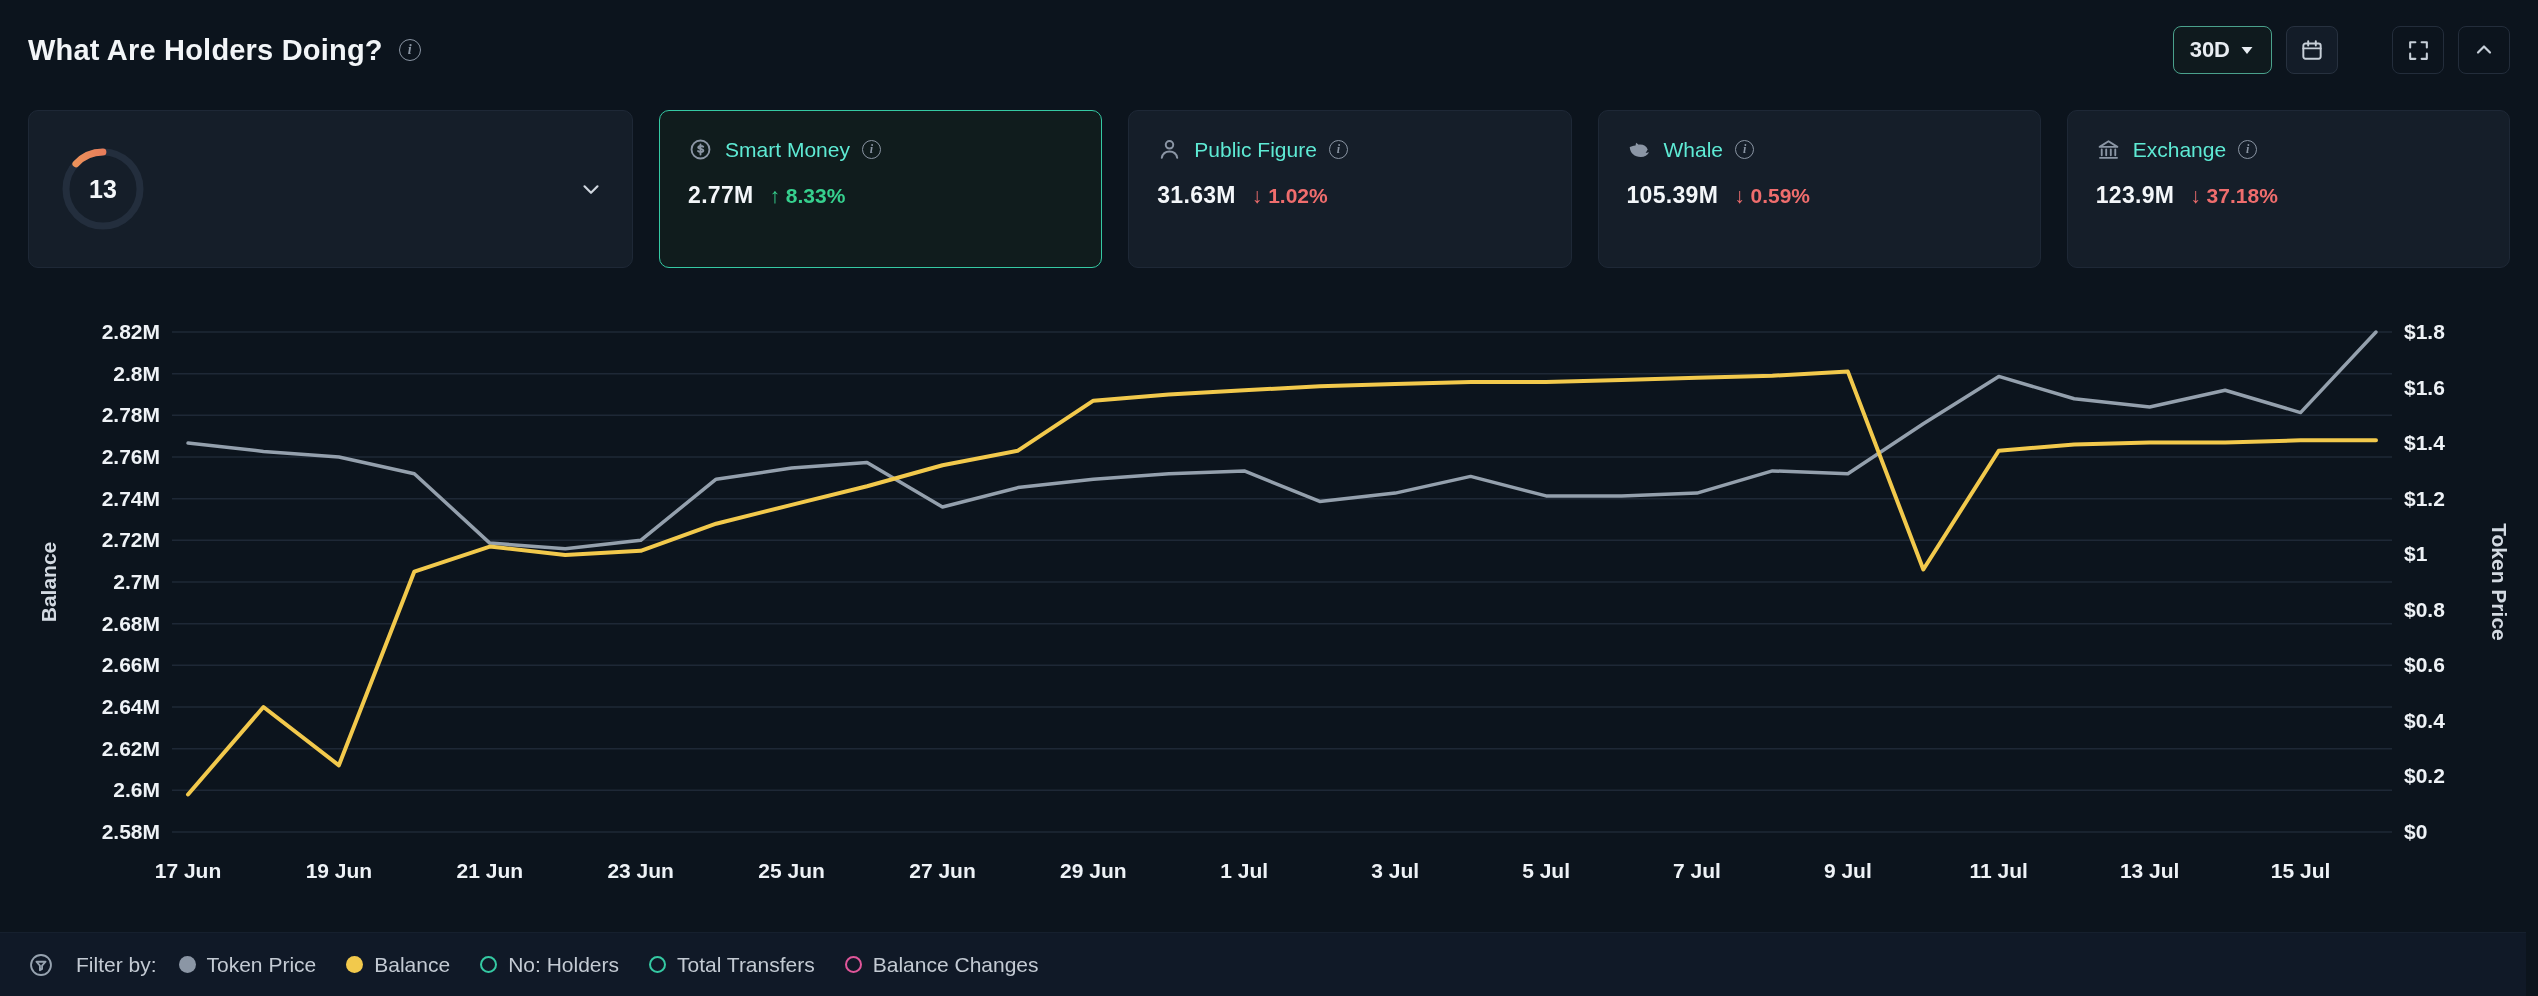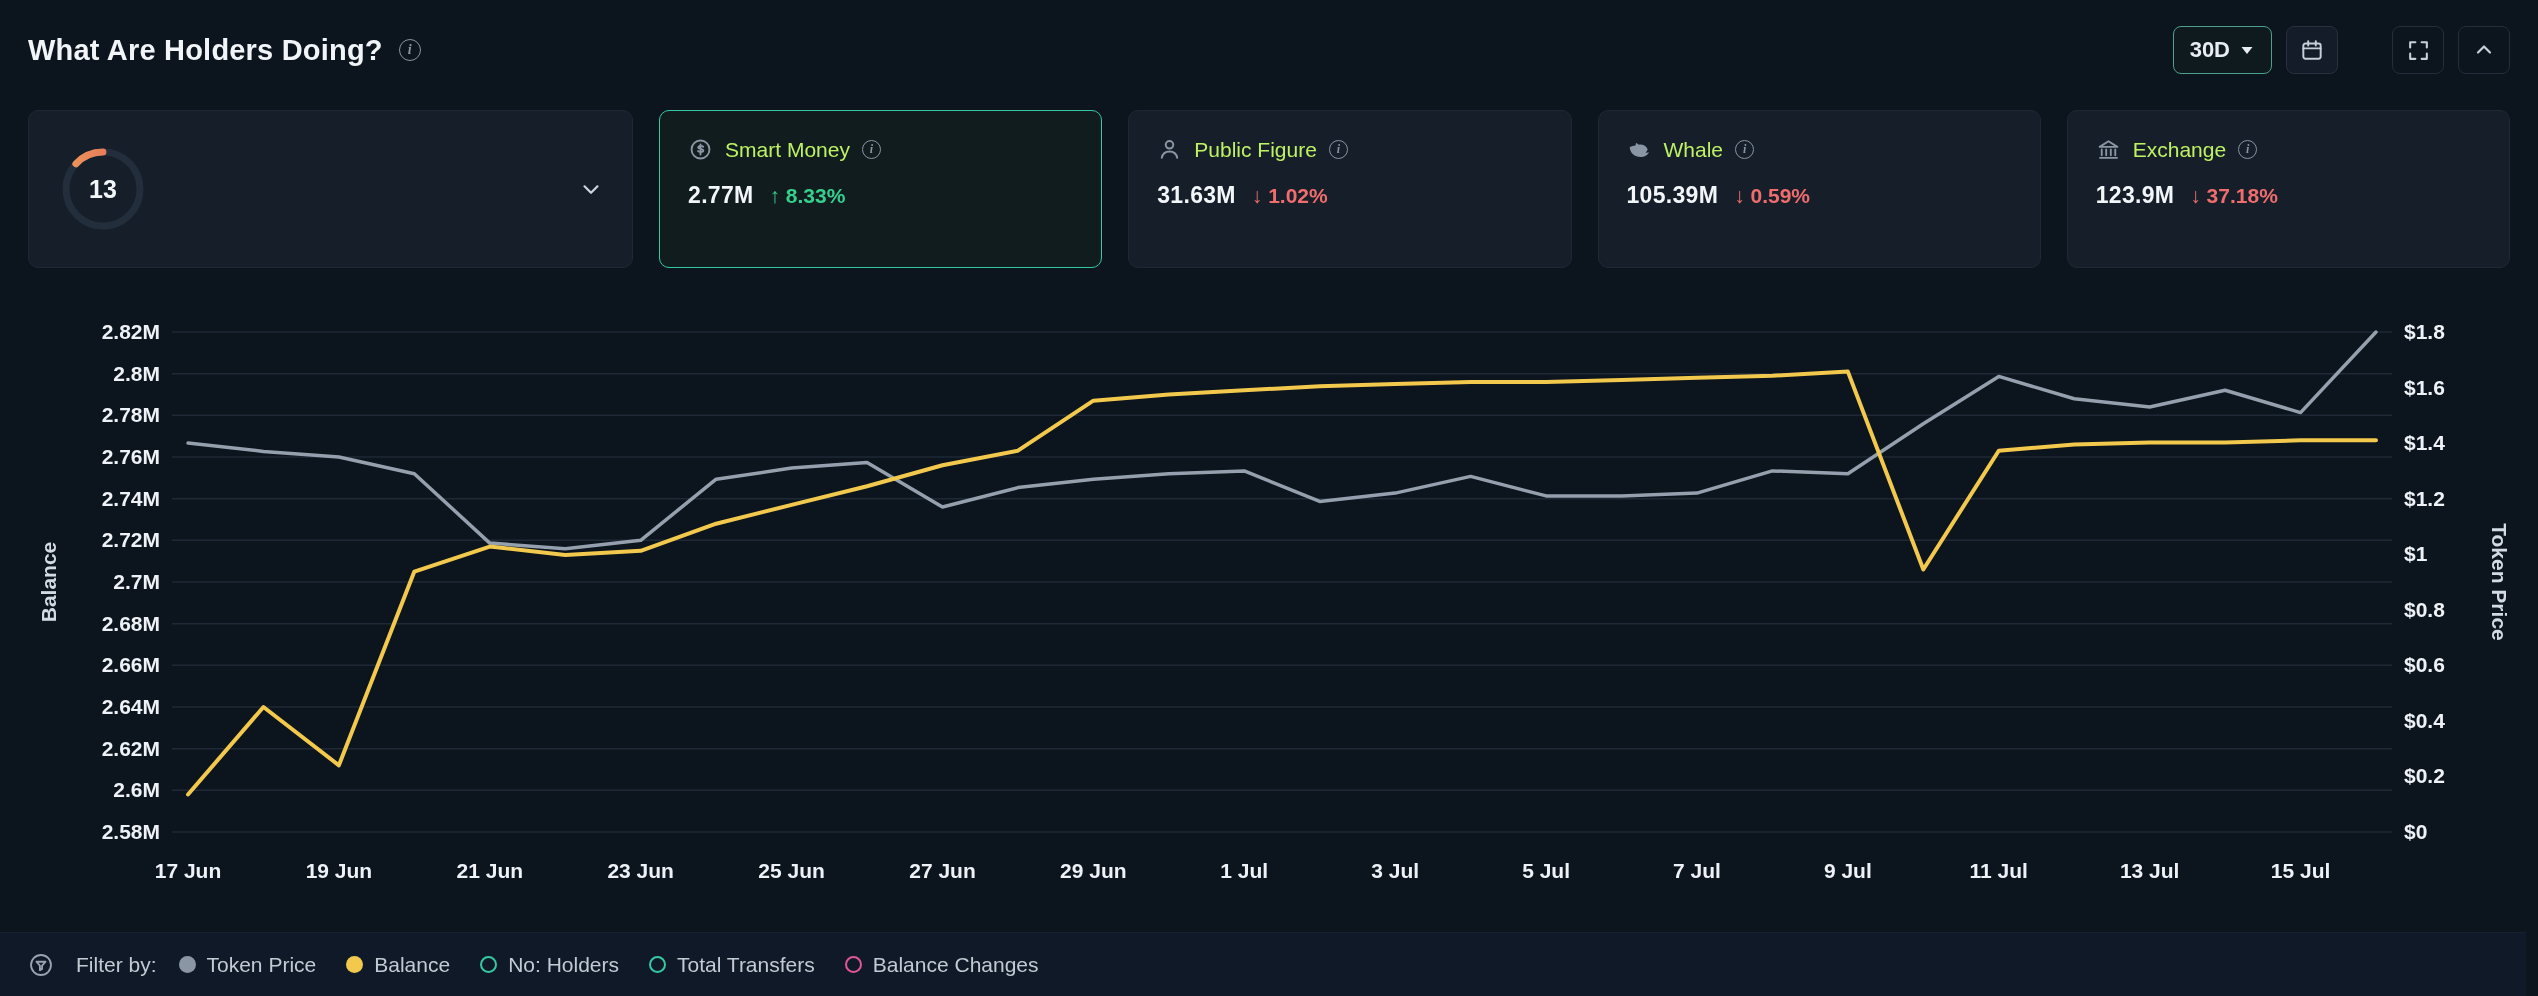--- a/index.html
+++ b/index.html
@@ -30,21 +30,21 @@
   .btn.ghost{background:transparent;border-color:#232d3b;}
   .group-gap{width:26px;}
   
   .cards{display:flex;gap:26px;padding:26px 28px 0;}
   .card{
     flex:1;height:158px;background:#151e29;border:1px solid #1e2836;border-radius:10px;
     padding:26px 28px;cursor:pointer;
   }
   .card.selected{border:1.5px solid #35c9a3;background:#101c1d;}
   .card.distribution{flex:1.42;display:flex;align-items:center;gap:38px;padding:22px 28px;text-align:center;}
-  .card-title{display:flex;align-items:center;gap:12px;color:#bef264;font-size:21px;font-weight:400;}
+  .card-title{display:flex;align-items:center;gap:12px;color:#5eead4;font-size:21px;font-weight:400;}
   .card-title .c-icon{display:inline-flex;color:#8b96a5;}
   .card-value{display:flex;align-items:baseline;gap:16px;margin-top:20px;}
   .value{font-size:23px;font-weight:700;color:#f3f6f9;letter-spacing:.3px;}
   .change{font-size:21px;font-weight:600;}
   .change.up{color:#36d08e;}
   .change.down{color:#ef6d6d;}
   
   .gauge{position:relative;width:92px;height:92px;flex:0 0 auto;}
   .gauge svg{position:absolute;inset:0;}
   .gauge .score{

